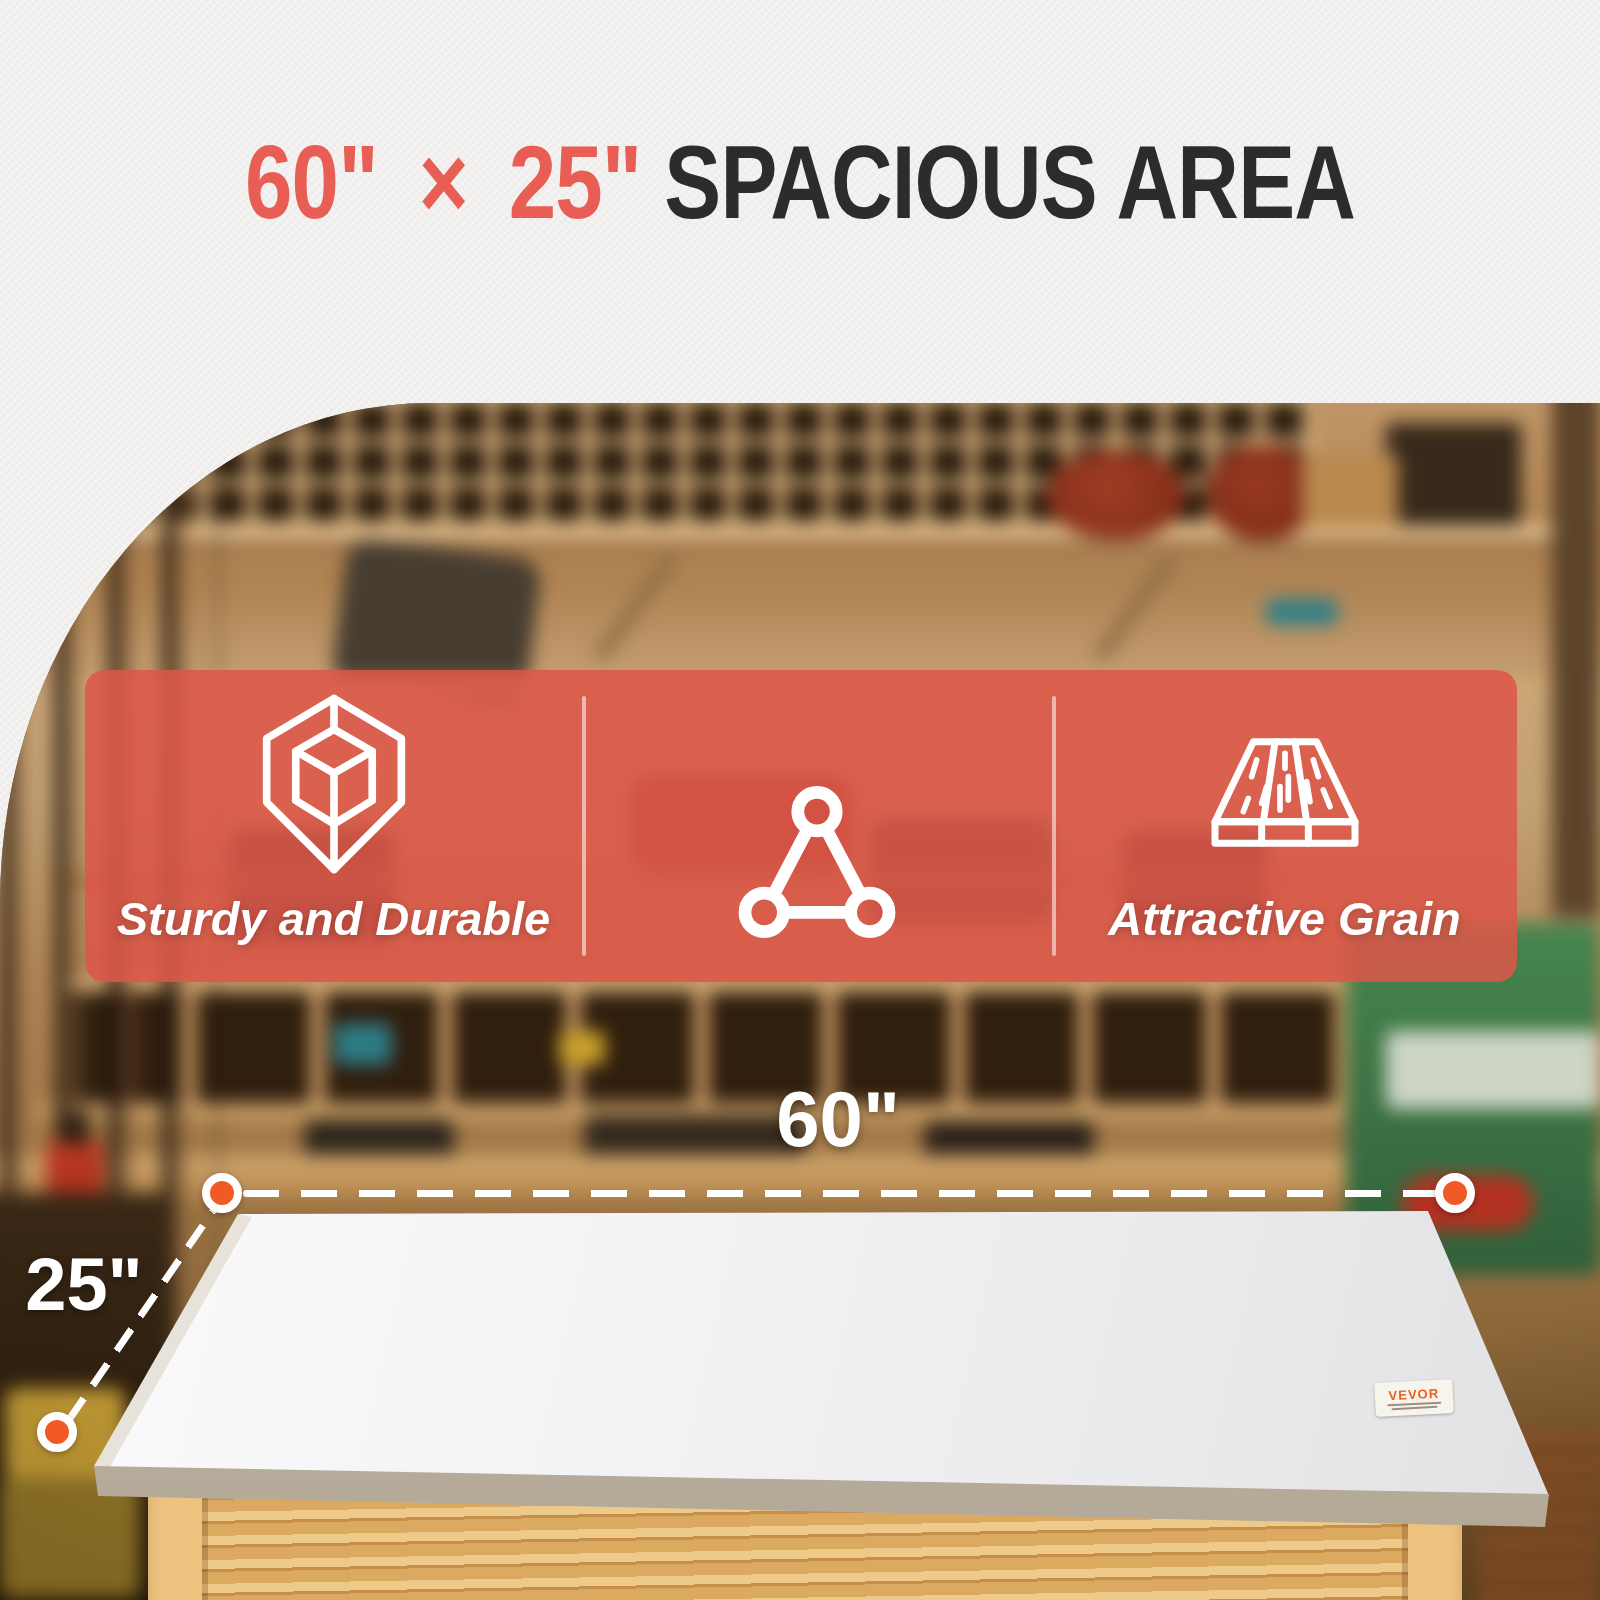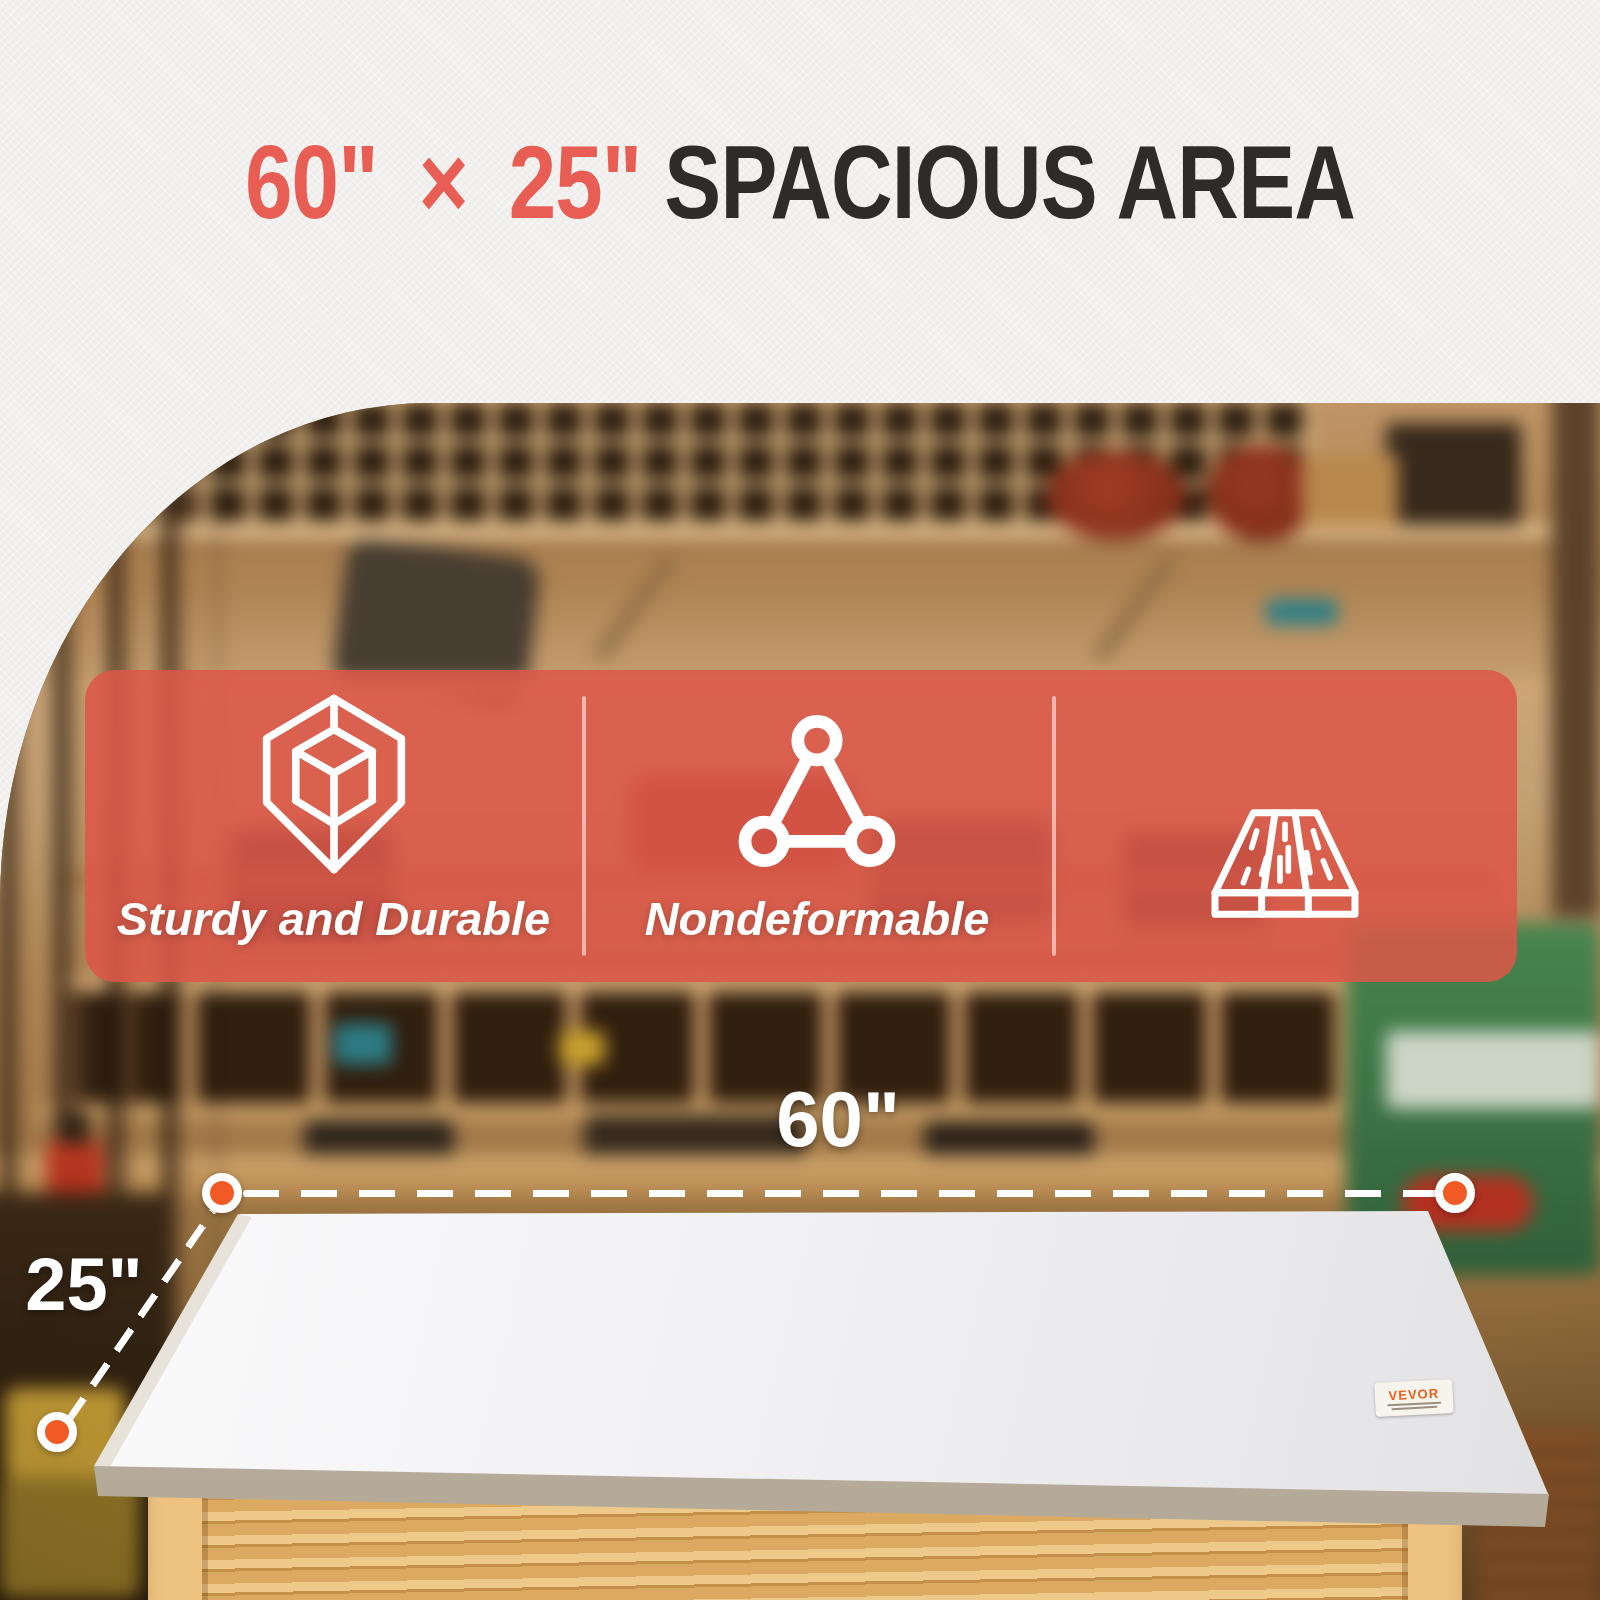--- a/index.html
+++ b/index.html
@@ -61,21 +61,21 @@
   .underbench-dark{left:0;top:816px;width:191px;height:433px;background:linear-gradient(180deg,#3a2815,#201509);}
   .can1{left:31px;top:1011px;width:120px;height:95px;background:#c09a35;border-radius:12px;}
   .can2{left:26px;top:1101px;width:140px;height:120px;background:#8f7426;border-radius:12px;}
   .br-corner{left:1504px;top:1051px;width:122px;height:198px;background-color:#6b4423;
     background-image:repeating-linear-gradient(0deg,rgba(225,125,52,.55) 0 9px,rgba(0,0,0,0) 9px 26px);}
   .vignette{position:absolute;inset:0;z-index:2;pointer-events:none;
     background:radial-gradient(130% 115% at 52% 30%,rgba(0,0,0,0) 52%,rgba(35,18,4,.38) 100%);}
 
   
   .banner{position:absolute;left:85px;top:267px;width:1432px;height:312px;z-index:3;
-    background:rgba(221,86,72,.86);border-radius:30px;}
+    background:rgba(221,86,72,.86);border-radius:20px;}
   .divider{position:absolute;top:26px;bottom:26px;width:4px;background:rgba(255,255,255,.55);border-radius:2px;}
   .divider.d1{left:497px;} .divider.d2{left:967px;}
   .cell{position:absolute;top:0;height:100%;display:flex;flex-direction:column;justify-content:flex-end;
     align-items:center;gap:16px;padding-bottom:36px;box-sizing:border-box;}
   .cell.c1{left:0;width:497px;} .cell.c2{left:497px;width:470px;} .cell.c3{left:967px;width:465px;}
   .cell .label{font-size:47px;font-weight:700;font-style:italic;color:#fff;text-shadow:0 2px 8px rgba(0,0,0,.22);white-space:nowrap;}
   .cell svg{display:block;}
 
   
   .cabinet{position:absolute;left:148px;top:1038px;width:1314px;height:160px;z-index:3;background-color:#dca961;
@@ -175,33 +175,33 @@
 
       <div class="cell c2">
         <span>
           <svg width="160" height="160" viewBox="0 0 100 100" fill="none" stroke="#fff" stroke-width="8" stroke-linecap="round">
             <path d="M56.5 28.4 L76.5 66.6 M43.5 28.4 L23.5 66.6 M31 79 L69 79"></path>
             <circle cx="50" cy="16" r="12"></circle>
               <circle cx="17" cy="79" r="12"></circle>
               <circle cx="83" cy="79" r="12"></circle>
           </svg>
         </span>
-        <span class="label">Nondeformable</span>
       </div>
 
       <div class="cell c3">
         <span>
           <svg width="168" height="150" viewBox="0 0 100 90" fill="none" stroke="#fff" stroke-width="4.2" stroke-linejoin="round" stroke-linecap="round">
             <path d="M31 10 L69 10 L92 58 L8 58 Z"></path>
             <path d="M8 58 L92 58 L92 71 L8 71 Z"></path>
             <path d="M36 58 V71 M64 58 V71"></path>
             <path d="M44 10 L37 58 M56 10 L63 58"></path>
             <path stroke-width="3.4" d="M33 21 L30 31 M39 37 L36 47 M28 44 L25 52 M50 17 L50 26 M52 31 L52 45 M47 37 L47 51 M67 21 L70 31 M73 39 L77 49 M63 34 L65 46"></path>
           </svg>
         </span>
+        <span class="label">Attractive Grain</span>
       </div>
     </div>
 
     <div class="cabinet"></div>
     <div class="tt tt-top"></div>
     <div class="tt tt-chamfer"></div>
     <div class="tt tt-band"></div>
 
     <div class="sticker">
       <span class="brand">VEVOR</span>

